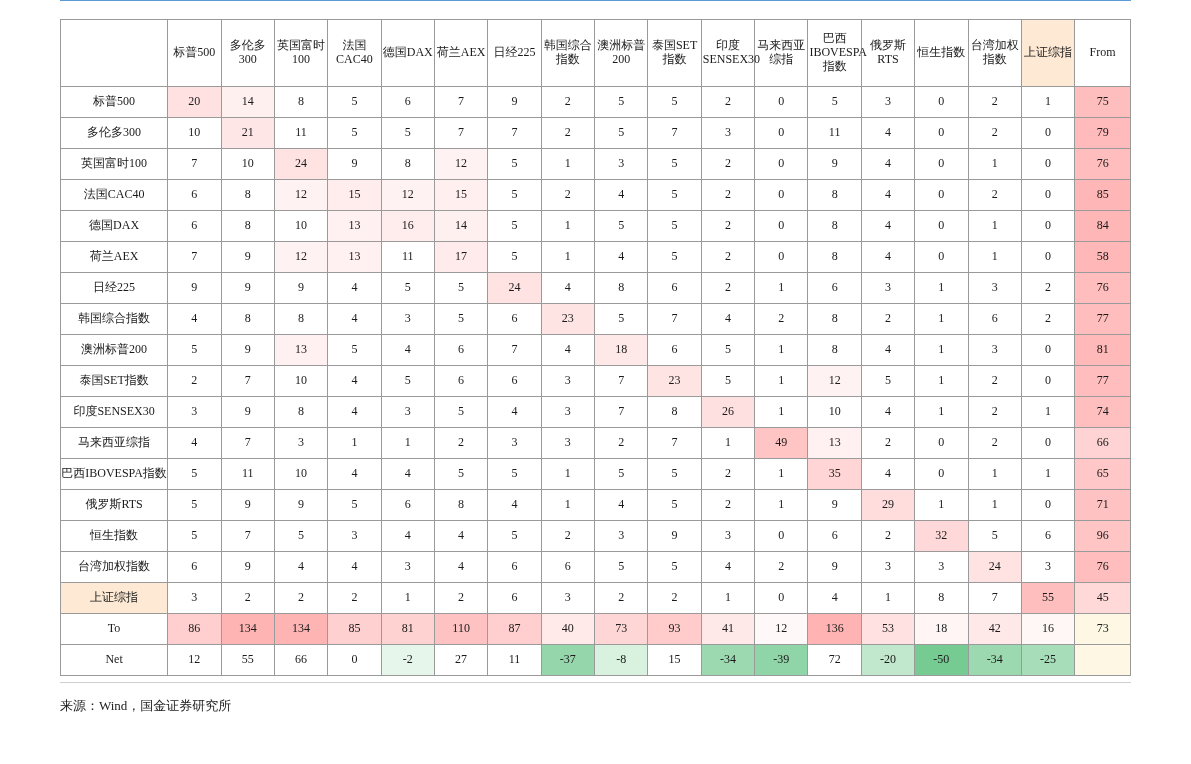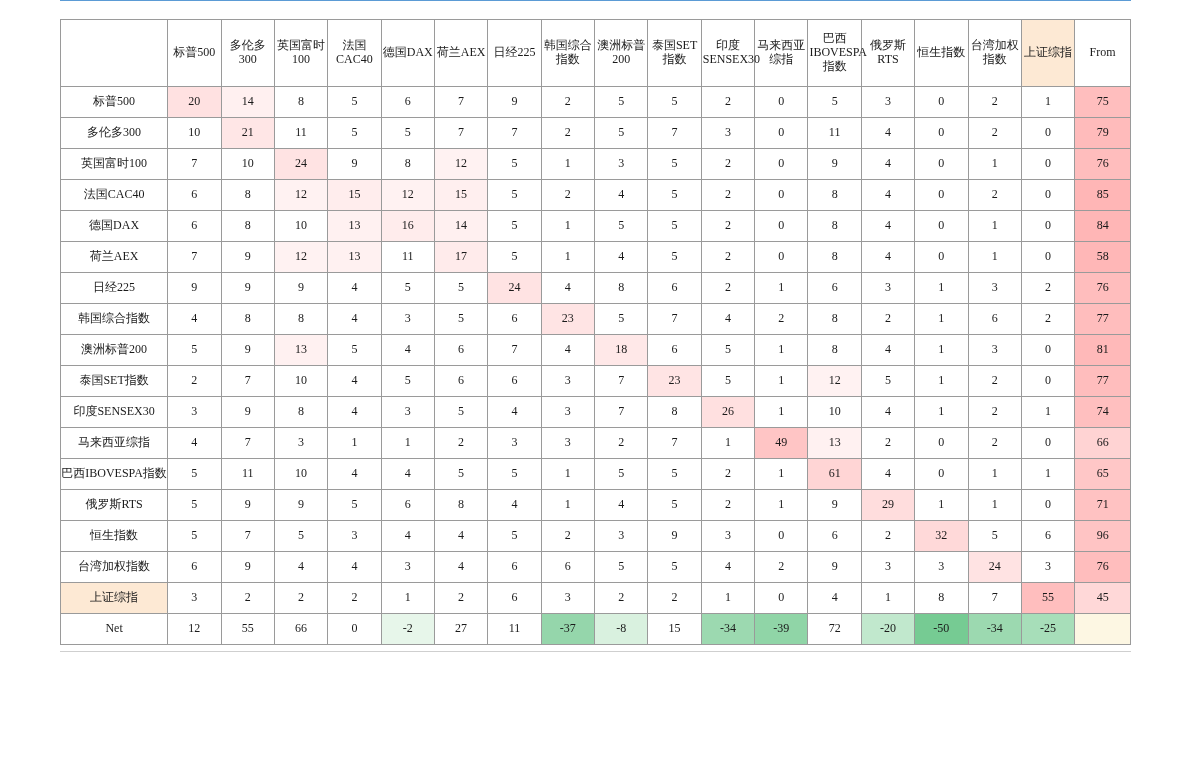--- a/index.html
+++ b/index.html
@@ -396,21 +396,21 @@
             <td style="background: rgb(255, 255, 255);">10</td>
             <td style="background: rgb(255, 255, 255);">4</td>
             <td style="background: rgb(255, 255, 255);">4</td>
             <td style="background: rgb(255, 255, 255);">5</td>
             <td style="background: rgb(255, 255, 255);">5</td>
             <td style="background: rgb(255, 255, 255);">1</td>
             <td style="background: rgb(255, 255, 255);">5</td>
             <td style="background: rgb(255, 255, 255);">5</td>
             <td style="background: rgb(255, 255, 255);">2</td>
             <td style="background: rgb(255, 255, 255);">1</td>
-            <td style="background: rgb(255, 213, 213);">61</td>
+            <td style="background: rgb(255, 213, 213);">35</td>
             <td style="background: rgb(255, 255, 255);">4</td>
             <td style="background: rgb(255, 255, 255);">0</td>
             <td style="background: rgb(255, 255, 255);">1</td>
             <td style="background: rgb(255, 255, 255);">1</td>
             <td style="background: rgb(255, 199, 199);">65</td>
           </tr>
           <tr>
             <td class="rowhead-cell">俄罗斯RTS</td>
             <td style="background: rgb(255, 255, 255);">5</td>
             <td style="background: rgb(255, 255, 255);">9</td>
@@ -486,20 +486,41 @@
             <td style="background: rgb(255, 255, 255);">2</td>
             <td style="background: rgb(255, 255, 255);">2</td>
             <td style="background: rgb(255, 255, 255);">1</td>
             <td style="background: rgb(255, 255, 255);">0</td>
             <td style="background: rgb(255, 255, 255);">4</td>
             <td style="background: rgb(255, 255, 255);">1</td>
             <td style="background: rgb(255, 255, 255);">8</td>
             <td style="background: rgb(255, 255, 255);">7</td>
             <td style="background: rgb(255, 190, 190);">55</td>
             <td style="background: rgb(255, 216, 216);">45</td>
+          </tr>
+          <tr>
+            <td class="rowhead-cell">To</td>
+            <td style="background: rgb(255, 207, 207);">86</td>
+            <td style="background: rgb(255, 180, 180);">134</td>
+            <td style="background: rgb(255, 180, 180);">134</td>
+            <td style="background: rgb(255, 208, 208);">85</td>
+            <td style="background: rgb(255, 210, 210);">81</td>
+            <td style="background: rgb(255, 194, 194);">110</td>
+            <td style="background: rgb(255, 206, 206);">87</td>
+            <td style="background: rgb(255, 233, 233);">40</td>
+            <td style="background: rgb(255, 214, 214);">73</td>
+            <td style="background: rgb(255, 203, 203);">93</td>
+            <td style="background: rgb(255, 232, 232);">41</td>
+            <td style="background: rgb(255, 248, 248);">12</td>
+            <td style="background: rgb(255, 179, 179);">136</td>
+            <td style="background: rgb(255, 225, 225);">53</td>
+            <td style="background: rgb(255, 245, 245);">18</td>
+            <td style="background: rgb(255, 232, 232);">42</td>
+            <td style="background: rgb(255, 246, 246);">16</td>
+            <td style="background: rgb(253, 247, 227);">73</td>
           </tr>
           <tr>
             <td class="rowhead-cell">Net</td>
             <td style="background: rgb(255, 255, 255);">12</td>
             <td style="background: rgb(255, 255, 255);">55</td>
             <td style="background: rgb(255, 255, 255);">66</td>
             <td style="background: rgb(255, 255, 255);">0</td>
             <td style="background: rgb(231, 246, 234);">-2</td>
             <td style="background: rgb(255, 255, 255);">27</td>
             <td style="background: rgb(255, 255, 255);">11</td>
@@ -513,13 +534,14 @@
             <td style="background: rgb(118, 203, 147);">-50</td>
             <td style="background: rgb(156, 217, 176);">-34</td>
             <td style="background: rgb(167, 222, 185);">-25</td>
             <td style="background: rgb(253, 247, 227);"></td>
           </tr>
         </tbody>
     </table>
   </div>
 
   <hr class="sep-line">
+  <div class="footer-note">来源：Wind，国金证券研究所</div>
 </div>
 
 </body></html>

